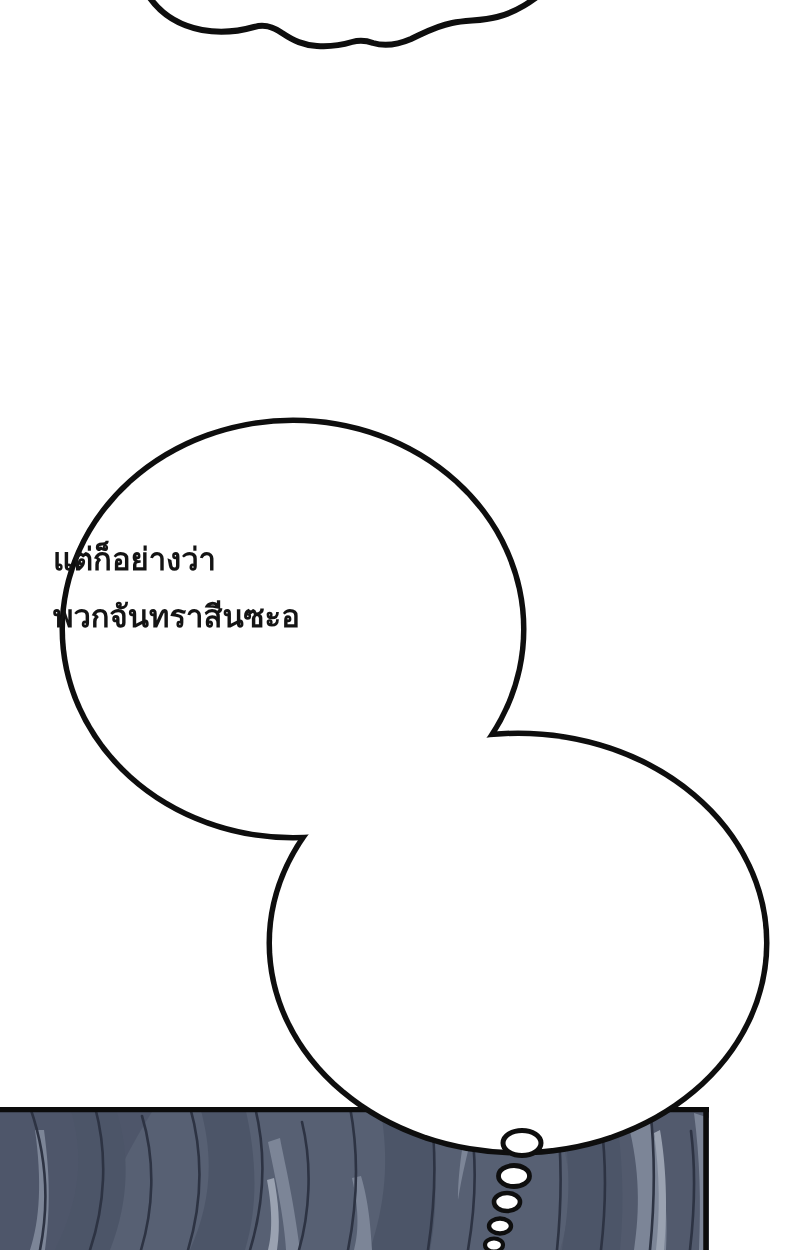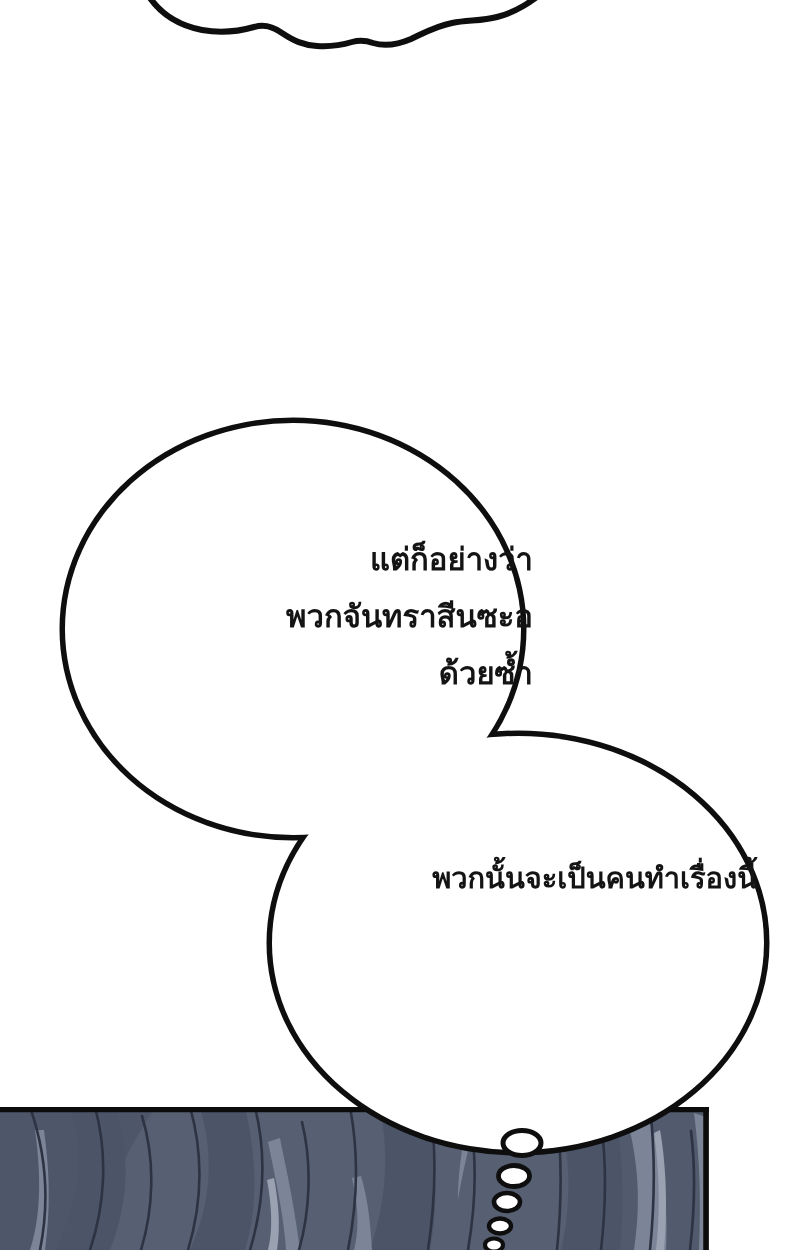--- a/index.html
+++ b/index.html
@@ -6,21 +6,21 @@
   .page{
     position:relative;
     width:800px;height:1250px;
     background:#ffffff;
     overflow:hidden;
     font-family:"DejaVu Sans", sans-serif;
   }
   .art-svg{position:absolute;left:0;top:0;width:800px;height:1250px;display:block;}
   .bubble-text{
     position:absolute;
-    text-align:right;
+    text-align:left;
     color:#141414;
     font-weight:600;
     white-space:nowrap;
   }
   .bubble-text .tline{white-space:nowrap;}
   #bubble-text-upper{
     left:53px;top:531px;width:480px;
     font-size:31px;line-height:57px;
   }
   #bubble-text-lower{
@@ -100,20 +100,18 @@
       <ellipse cx="514" cy="1176" rx="15.5" ry="10.5" stroke-width="4.8"></ellipse>
       <ellipse cx="507" cy="1202" rx="13" ry="9" stroke-width="4.6"></ellipse>
       <ellipse cx="500" cy="1226" rx="11" ry="7.5" stroke-width="4.4"></ellipse>
       <ellipse cx="494" cy="1245" rx="9" ry="6.5" stroke-width="4.2"></ellipse>
     </g>
   </svg>
 
   <div class="bubble-text" id="bubble-text-upper">
     <div class="tline">แต่ก็อย่างว่า</div>
     <div class="tline">พวกจันทราสีนซะอ</div>
-    <div class="tline">ด้วยซ้ำ</div>
   </div>
 
   <div class="bubble-text" id="bubble-text-lower">
-    <div class="tline">พวกนั้นจะเป็นคนทำเรื่องนี้</div>
   </div>
 
 </div>
 
 </body></html>

